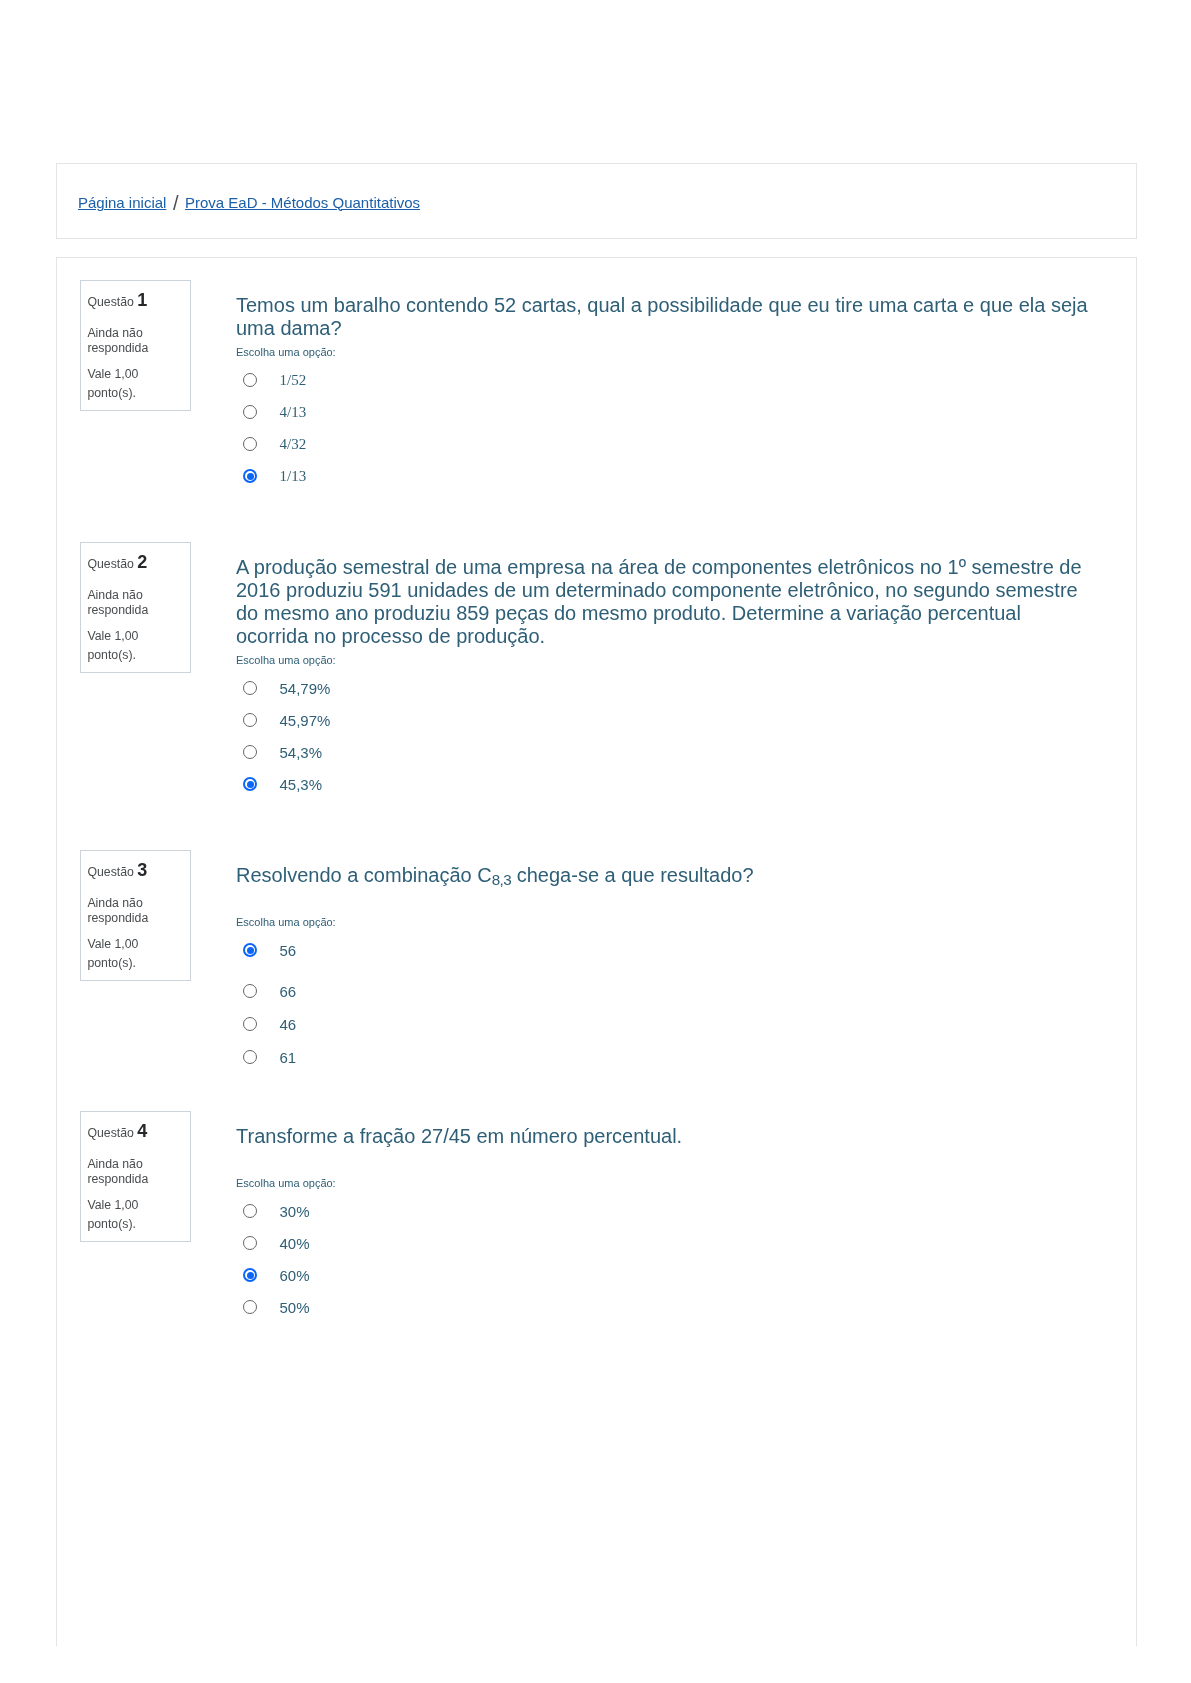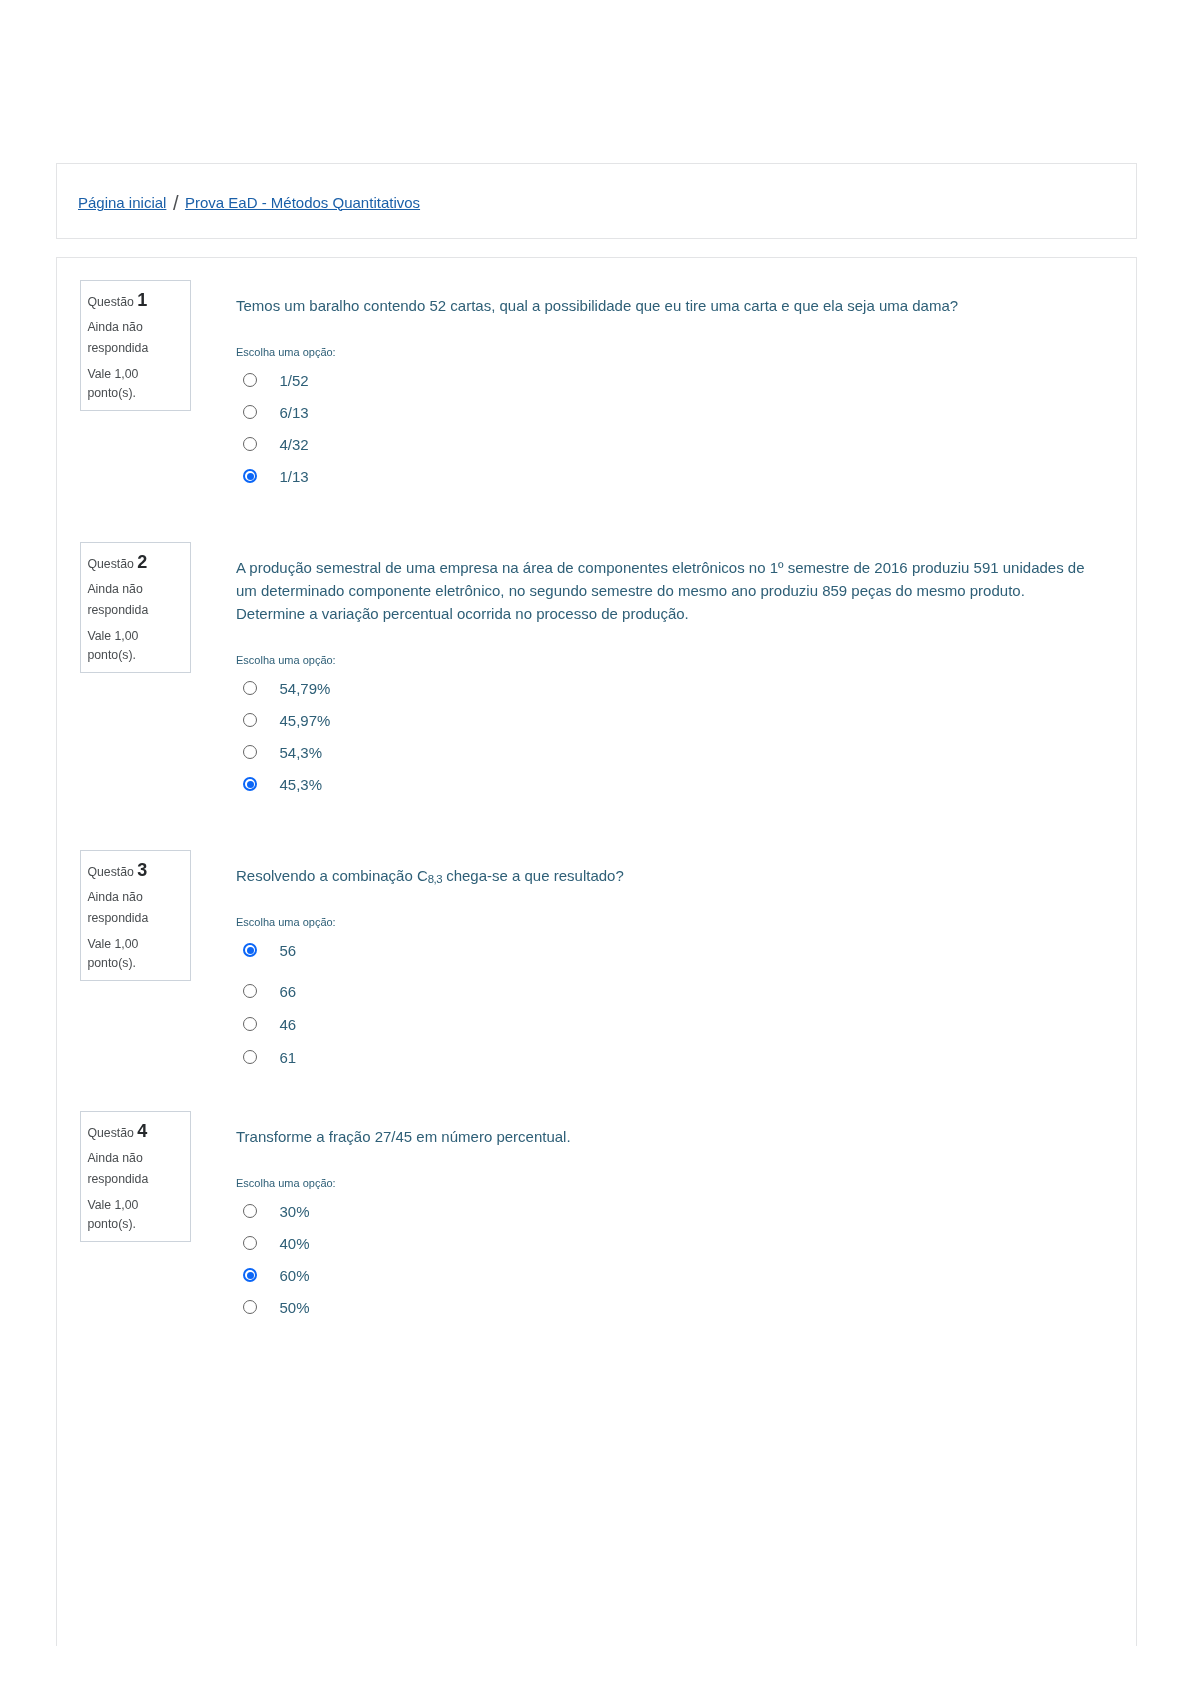--- a/index.html
+++ b/index.html
@@ -33,30 +33,30 @@
   
   .question { position:absolute; left:0; width:1081px; }
   .qinfo {
     position:absolute; left:23px; top:0; width:111px; height:131px;
     border:1px solid #ccd3db; box-sizing:border-box;
     font-size:12.3px; line-height:16px; color:#494d50;
   }
   .qinfo .line { will-change:opacity; position:absolute; left:6.4px; white-space:nowrap; }
   .qinfo .qnum  { top:11px; }
   .qinfo .qnum b { font-weight:bold; font-size:18px; color:#26292c; line-height:16px; }
-  .qinfo .l2 { top:38px; }
+  .qinfo .l2 { top:44px; }
   .qinfo .l3 { top:58.5px; }
   .qinfo .l4 { top:85px; }
   .qinfo .l5 { top:103.5px; }
 
   .qbody { position:absolute; left:179px; top:0; width:855px; }
   .qtext {
     will-change:opacity;
     position:absolute; left:0; top:13.5px; width:855px;
-    font-size:15px; line-height:23px; color:#2e5f77;
+    font-size:20px; line-height:23px; color:#2e5f77;
   }
   .qtext sub { font-size:0.76em; vertical-align:-0.2em; letter-spacing:-0.55px; }
   .qprompt {
     will-change:opacity;
     position:absolute; left:0; width:855px;
     font-size:11px; line-height:23px; color:#2e5f77;
   }
   .answers { position:absolute; left:0; width:855px; }
   .answer { position:relative; height:32px; }
   .answer .rad {
@@ -93,28 +93,28 @@
           <div class="qinfo">
             <div class="line qnum"><span>Questão</span> <b>1</b></div>
             <div class="line l2">Ainda não</div>
             <div class="line l3">respondida</div>
             <div class="line l4">Vale 1,00</div>
             <div class="line l5">ponto(s).</div>
           </div>
           <div class="qbody">
             <div class="qtext">Temos um baralho contendo 52 cartas, qual a possibilidade que eu tire uma carta e que ela seja uma dama?</div>
             <div class="qprompt" style="top: 61.1px;">Escolha uma opção:</div>
-            <div class="answers" style="top: 89.1px;">
+            <div class="answers" style="top: 89.1px; font-family: Liberation Serif, serif;">
               <div class="answer" style="height: 32px;">
                 <span class="rad"></span>
                 <span class="atext">1/52</span>
               </div>
               <div class="answer" style="height: 32px;">
                 <span class="rad"></span>
-                <span class="atext">6/13</span>
+                <span class="atext">4/13</span>
               </div>
               <div class="answer" style="height: 32px;">
                 <span class="rad"></span>
                 <span class="atext">4/32</span>
               </div>
               <div class="answer checked" style="height: 32px;">
                 <span class="rad"></span>
                 <span class="atext">1/13</span>
               </div>
             </div>

